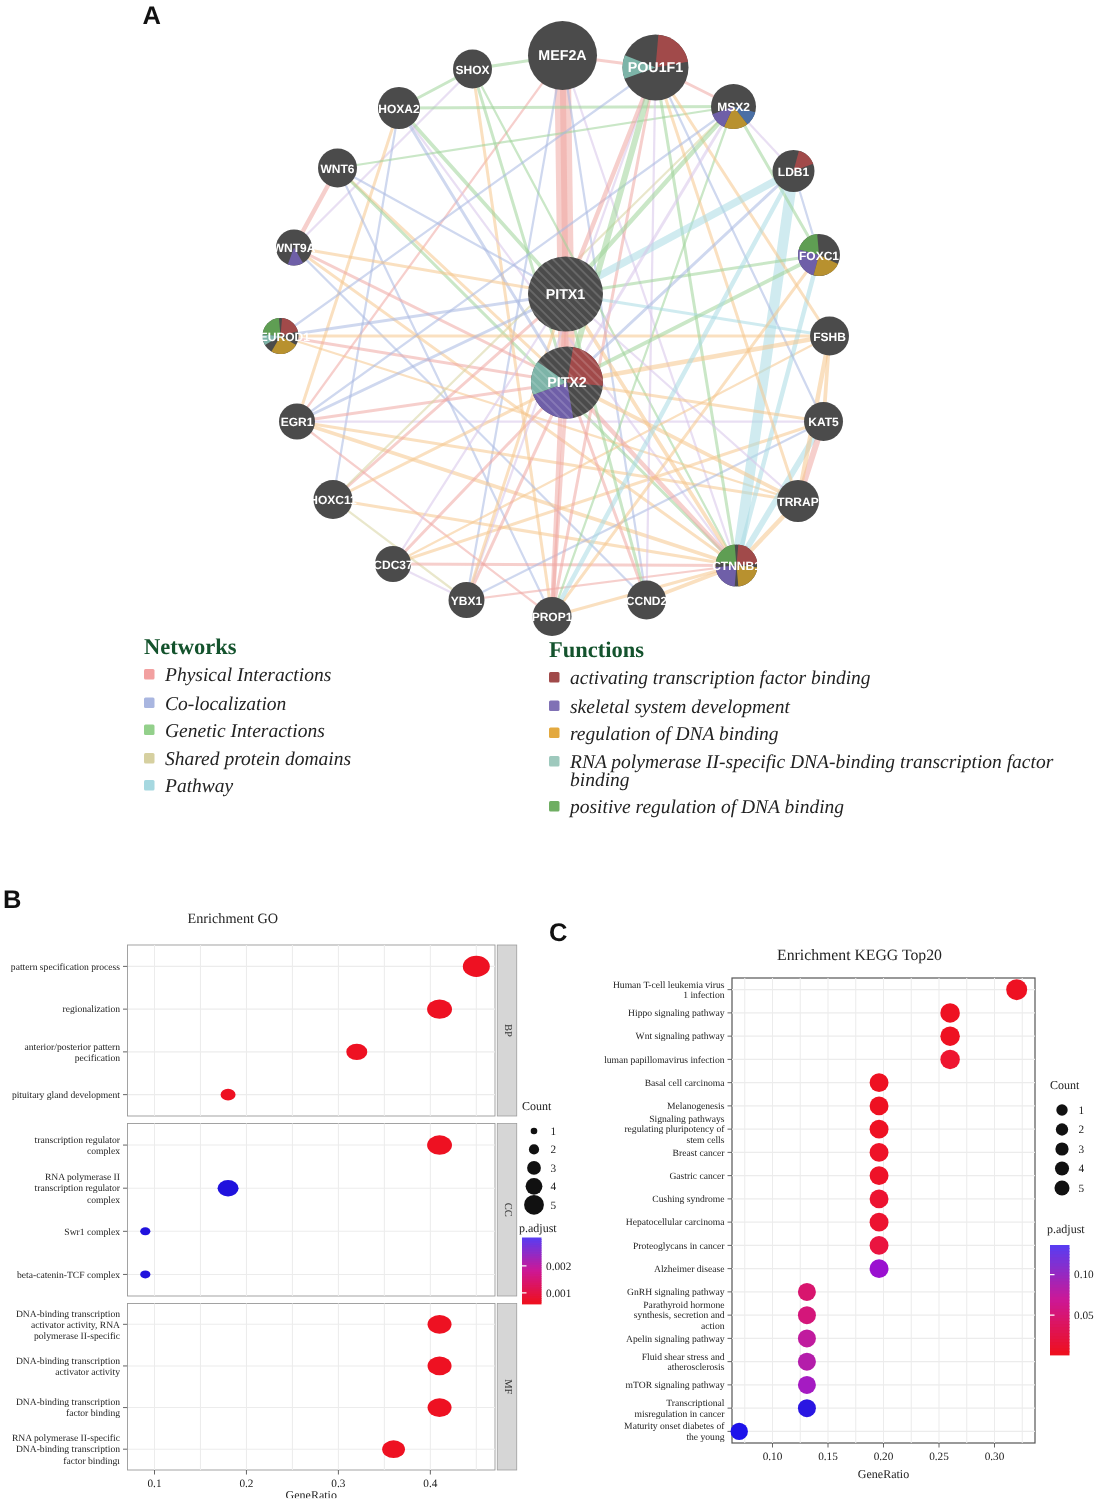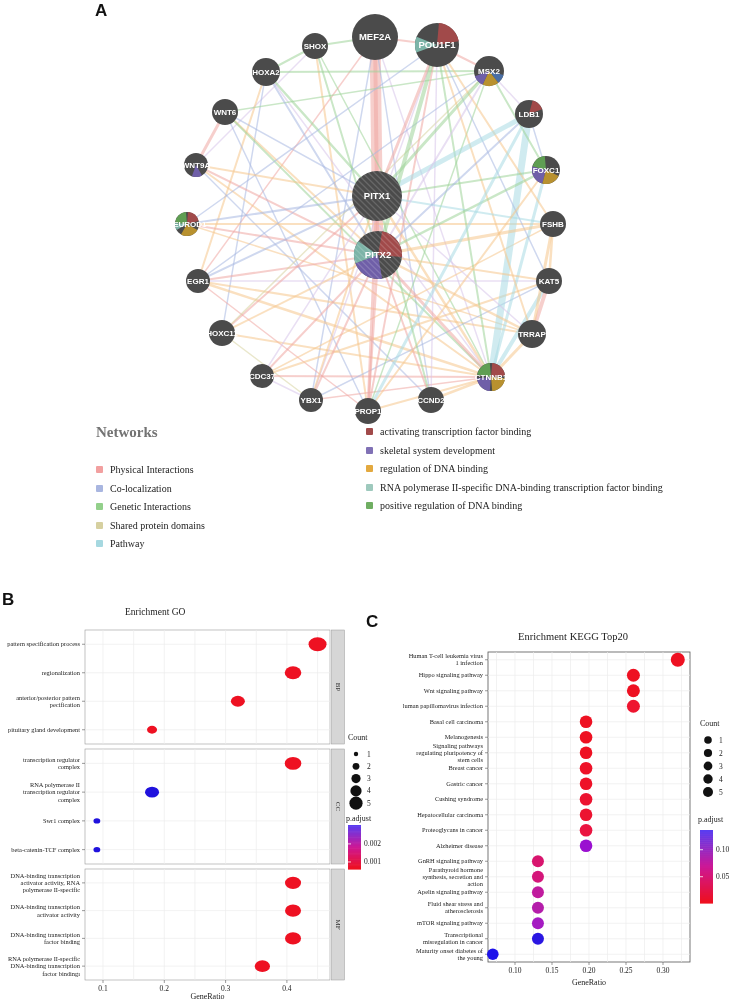--- a/index.html
+++ b/index.html
@@ -2,24 +2,24 @@
 <html><head>
 <meta charset="utf-8">
 <style>
   html,body{margin:0;padding:0;background:#fff;}
   .page{position:relative;width:740px;height:999px;background:#ffffff;overflow:hidden;
         font-family:"Liberation Serif",serif;}
   .panel-letter{position:absolute;font-family:"Liberation Sans",sans-serif;
         font-weight:bold;font-size:17px;color:#111;}
   svg{position:absolute;display:block;}
   .legend-box{position:absolute;}
-  .legend-title{font-size:15px;font-weight:bold;color:#737373;margin-bottom:23px;
+  .legend-title{font-size:15px;font-weight:bold;color:#14532d;margin-bottom:3px;
         font-family:"Liberation Serif",serif;}
-  .legend-item{display:flex;align-items:flex-start;font-size:10px;color:#222;
-        margin-bottom:6.5px;line-height:12px;}
+  .legend-item{display:flex;align-items:flex-start;font-size:13px;color:#222;
+        margin-bottom:6.5px;line-height:12px;font-style:italic;}
   .legend-swatch{width:7px;height:7px;border-radius:1px;flex:0 0 7px;
         margin-right:7px;margin-top:2px;}
 </style>
 </head>
 <body>
 
 <div class="page">
 
   <div class="panel-letter" style="left:95px;top:1px;">A</div>
 
@@ -277,20 +277,21 @@
           <span>Shared protein domains</span>
         </div>
         <div class="legend-item">
           <span class="legend-swatch" style="background: rgb(166, 216, 224);"></span>
           <span>Pathway</span>
         </div>
       </div>
   </div>
 
   <div class="legend-box" style="left:366px;top:426px;width:360px;">
+    <div class="legend-title">Functions</div>
     <div id="functions-items">
         <div class="legend-item">
           <span class="legend-swatch" style="background: rgb(161, 74, 74);"></span>
           <span>activating transcription factor binding</span>
         </div>
         <div class="legend-item">
           <span class="legend-swatch" style="background: rgb(128, 113, 181);"></span>
           <span>skeletal system development</span>
         </div>
         <div class="legend-item">

